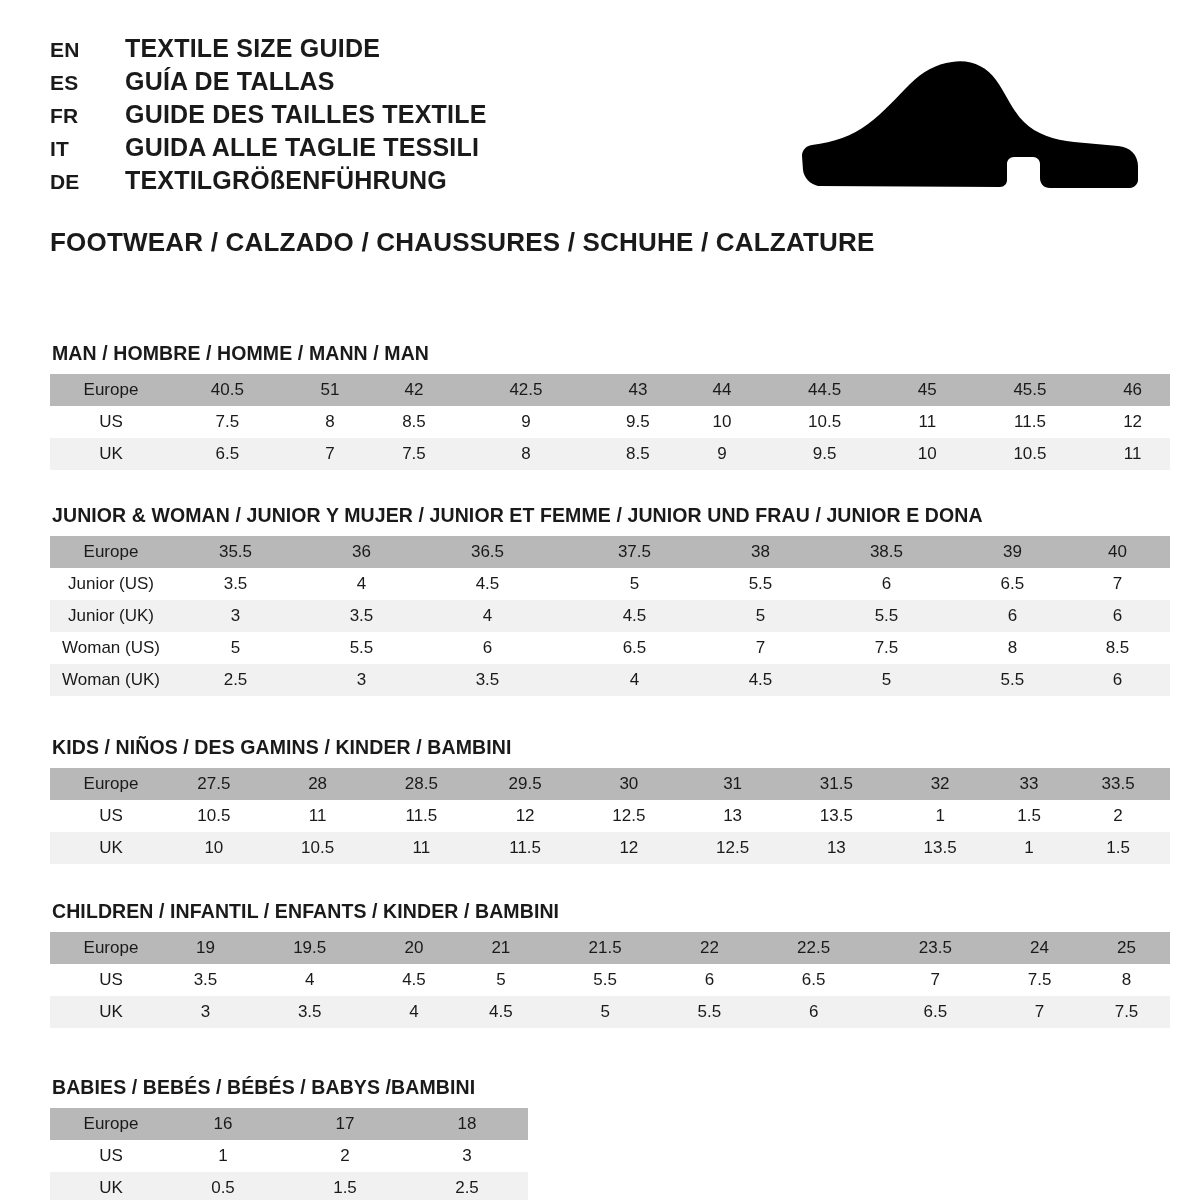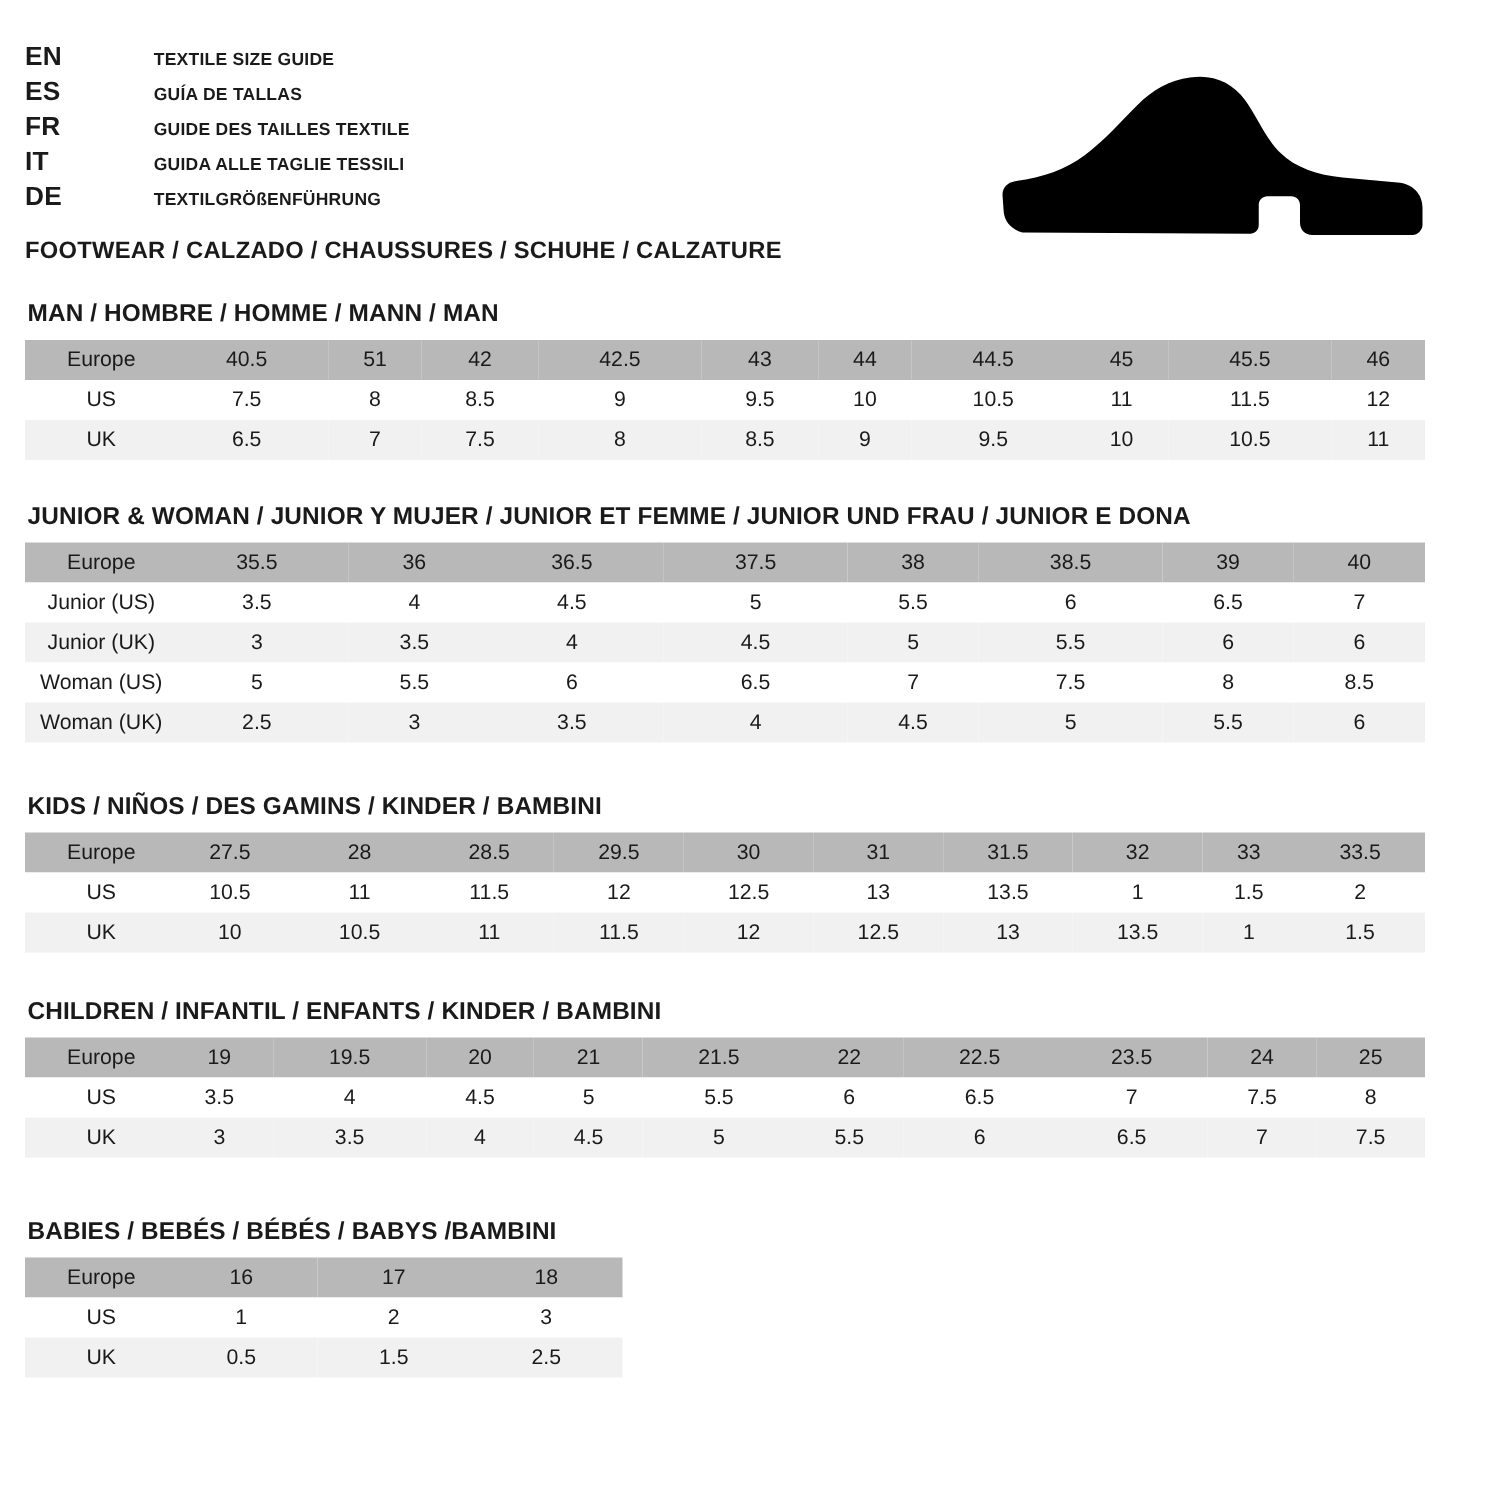--- a/index.html
+++ b/index.html
@@ -6,21 +6,21 @@
   html, body {
     margin: 0; padding: 0;
     width: 1200px; height: 1200px;
     background: #ffffff;
     font-family: "Liberation Sans", sans-serif;
     color: #1a1a1a;
   }
   .page {
     position: relative;
     width: 1200px; height: 932px;
-    padding: 34px 40px 0 20px;
+    padding: 34px 40px 0 50px;
   }
 
   
   .header {
     display: flex;
     align-items: flex-start;
     justify-content: space-between;
   }
   .lang-list {
     display: block;
@@ -30,33 +30,33 @@
     align-items: baseline;
     margin-bottom: 4px;
   }
   .lang-code {
     width: 75px;
     font-size: 21px;
     font-weight: bold;
     letter-spacing: .2px;
   }
   .lang-text {
-    font-size: 14px;
+    font-size: 25px;
     font-weight: bold;
     letter-spacing: .2px;
-    margin-left: 28px;
   }
   .shoe-wrap {
     width: 380px;
     padding-top: 26px;
     display: flex;
     justify-content: center;
   }
   .subtitle {
-    font-size: 19px;
+    margin-top: 28px;
+    font-size: 26px;
     font-weight: bold;
     letter-spacing: .2px;
   }
 
   
   .section { margin-top: 0; }
   .section-title {
     font-size: 19.5px;
     font-weight: bold;
     letter-spacing: .1px;
@@ -75,21 +75,21 @@
     white-space: nowrap;
   }
   td.label {
     text-align: center;
     padding-left: 10px;
   }
   tr.head td { background: #b8b8b8; }
   tr.odd  td { background: #f1f1f1; }
   tr.even td { background: #ffffff; }
 
-  .sec-man        { margin-top: 28px; }
+  .sec-man        { margin-top: 84px; }
   .sec-juniorwoman{ margin-top: 34px; }
   .sec-kids       { margin-top: 40px; }
   .sec-children   { margin-top: 36px; }
   .sec-babies     { margin-top: 48px; }
 
   table.babies { width: 478px; }
 </style>
 </head>
 <body>
 

